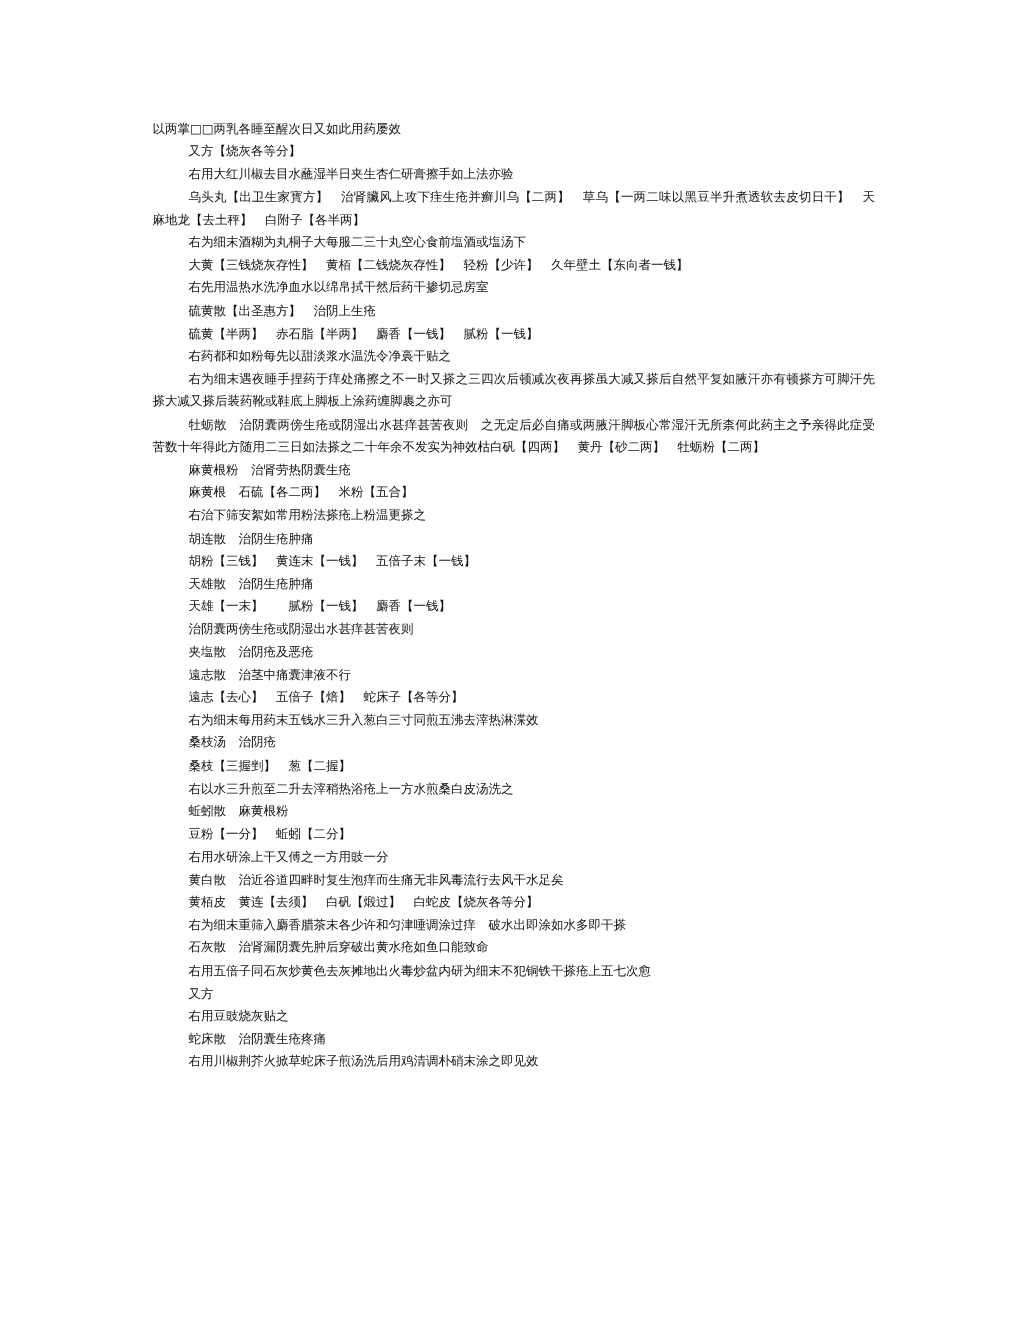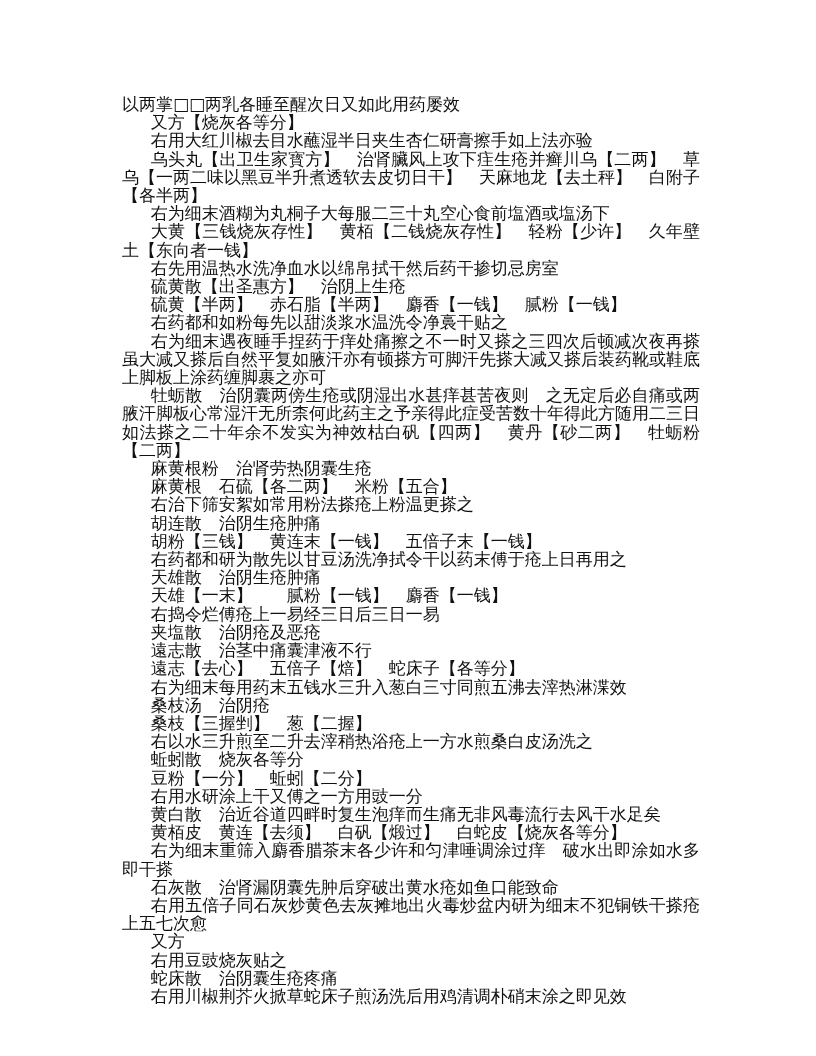--- a/index.html
+++ b/index.html
@@ -12,21 +12,21 @@
       height: 1056px;
       position: relative;
       overflow: hidden;
     }
     .page {
       position: absolute;
       left: 122px;
       top: 95px;
       width: 578px;
       font-family: "DejaVu Serif", "Liberation Serif", serif;
-      font-size: 17px;
+      font-size: 10px;
       line-height: 18.2px;
       color: #111111;
     }
     .para {
       margin: 0;
       text-indent: 28.8px;
       text-align: justify;
       word-break: break-all;
       white-space: pre-wrap;
     }
@@ -48,32 +48,31 @@
   <p class="para">硫黄散【出圣惠方】　治阴上生疮</p>
   <p class="para">硫黄【半两】　赤石脂【半两】　麝香【一钱】　腻粉【一钱】</p>
   <p class="para">右药都和如粉每先以甜淡浆水温洗令净裛干贴之</p>
   <p class="para">右为细末遇夜睡手捏药于痒处痛擦之不一时又搽之三四次后顿减次夜再搽虽大减又搽后自然平复如腋汗亦有顿搽方可脚汗先搽大减又搽后装药靴或鞋底上脚板上涂药缠脚裹之亦可</p>
   <p class="para">牡蛎散　治阴囊两傍生疮或阴湿出水甚痒甚苦夜则　之无定后必自痛或两腋汗脚板心常湿汗无所柰何此药主之予亲得此症受苦数十年得此方随用二三日如法搽之二十年余不发实为神效枯白矾【四两】　黄丹【砂二两】　牡蛎粉【二两】</p>
   <p class="para">麻黄根粉　治肾劳热阴囊生疮</p>
   <p class="para">麻黄根　石硫【各二两】　米粉【五合】</p>
   <p class="para">右治下筛安絮如常用粉法搽疮上粉温更搽之</p>
   <p class="para">胡连散　治阴生疮肿痛</p>
   <p class="para">胡粉【三钱】　黄连末【一钱】　五倍子末【一钱】</p>
-  <p class="para">右药都和研为散先以甘豆汤洗净拭令干以药末傅于疮上日再用之</p>
   <p class="para">天雄散　治阴生疮肿痛</p>
   <p class="para">天雄【一末】　　腻粉【一钱】　麝香【一钱】</p>
-  <p class="para">右捣令烂傅疮上一易经三日后三日一易</p>
+  <p class="para">治阴囊两傍生疮或阴湿出水甚痒甚苦夜则</p>
   <p class="para">夹塩散　治阴疮及恶疮</p>
   <p class="para">遠志散　治茎中痛囊津液不行</p>
   <p class="para">遠志【去心】　五倍子【焙】　蛇床子【各等分】</p>
   <p class="para">右为细末每用药末五钱水三升入葱白三寸同煎五沸去滓热淋渫效</p>
   <p class="para">桑枝汤　治阴疮</p>
   <p class="para">桑枝【三握剉】　葱【二握】</p>
   <p class="para">右以水三升煎至二升去滓稍热浴疮上一方水煎桑白皮汤洗之</p>
-  <p class="para">蚯蚓散　烧灰各等分</p>
+  <p class="para">蚯蚓散　麻黄根粉</p>
   <p class="para">豆粉【一分】　蚯蚓【二分】</p>
   <p class="para">右用水研涂上干又傅之一方用豉一分</p>
   <p class="para">黄白散　治近谷道四畔时复生泡痒而生痛无非风毒流行去风干水足矣</p>
   <p class="para">黄栢皮　黄连【去须】　白矾【煅过】　白蛇皮【烧灰各等分】</p>
   <p class="para">右为细末重筛入麝香腊茶末各少许和匀津唾调涂过痒　破水出即涂如水多即干搽</p>
   <p class="para">石灰散　治肾漏阴囊先肿后穿破出黄水疮如鱼口能致命</p>
   <p class="para">右用五倍子同石灰炒黄色去灰摊地出火毒炒盆内研为细末不犯铜铁干搽疮上五七次愈</p>
   <p class="para">又方</p>
   <p class="para">右用豆豉烧灰贴之</p>
   <p class="para">蛇床散　治阴囊生疮疼痛</p>

